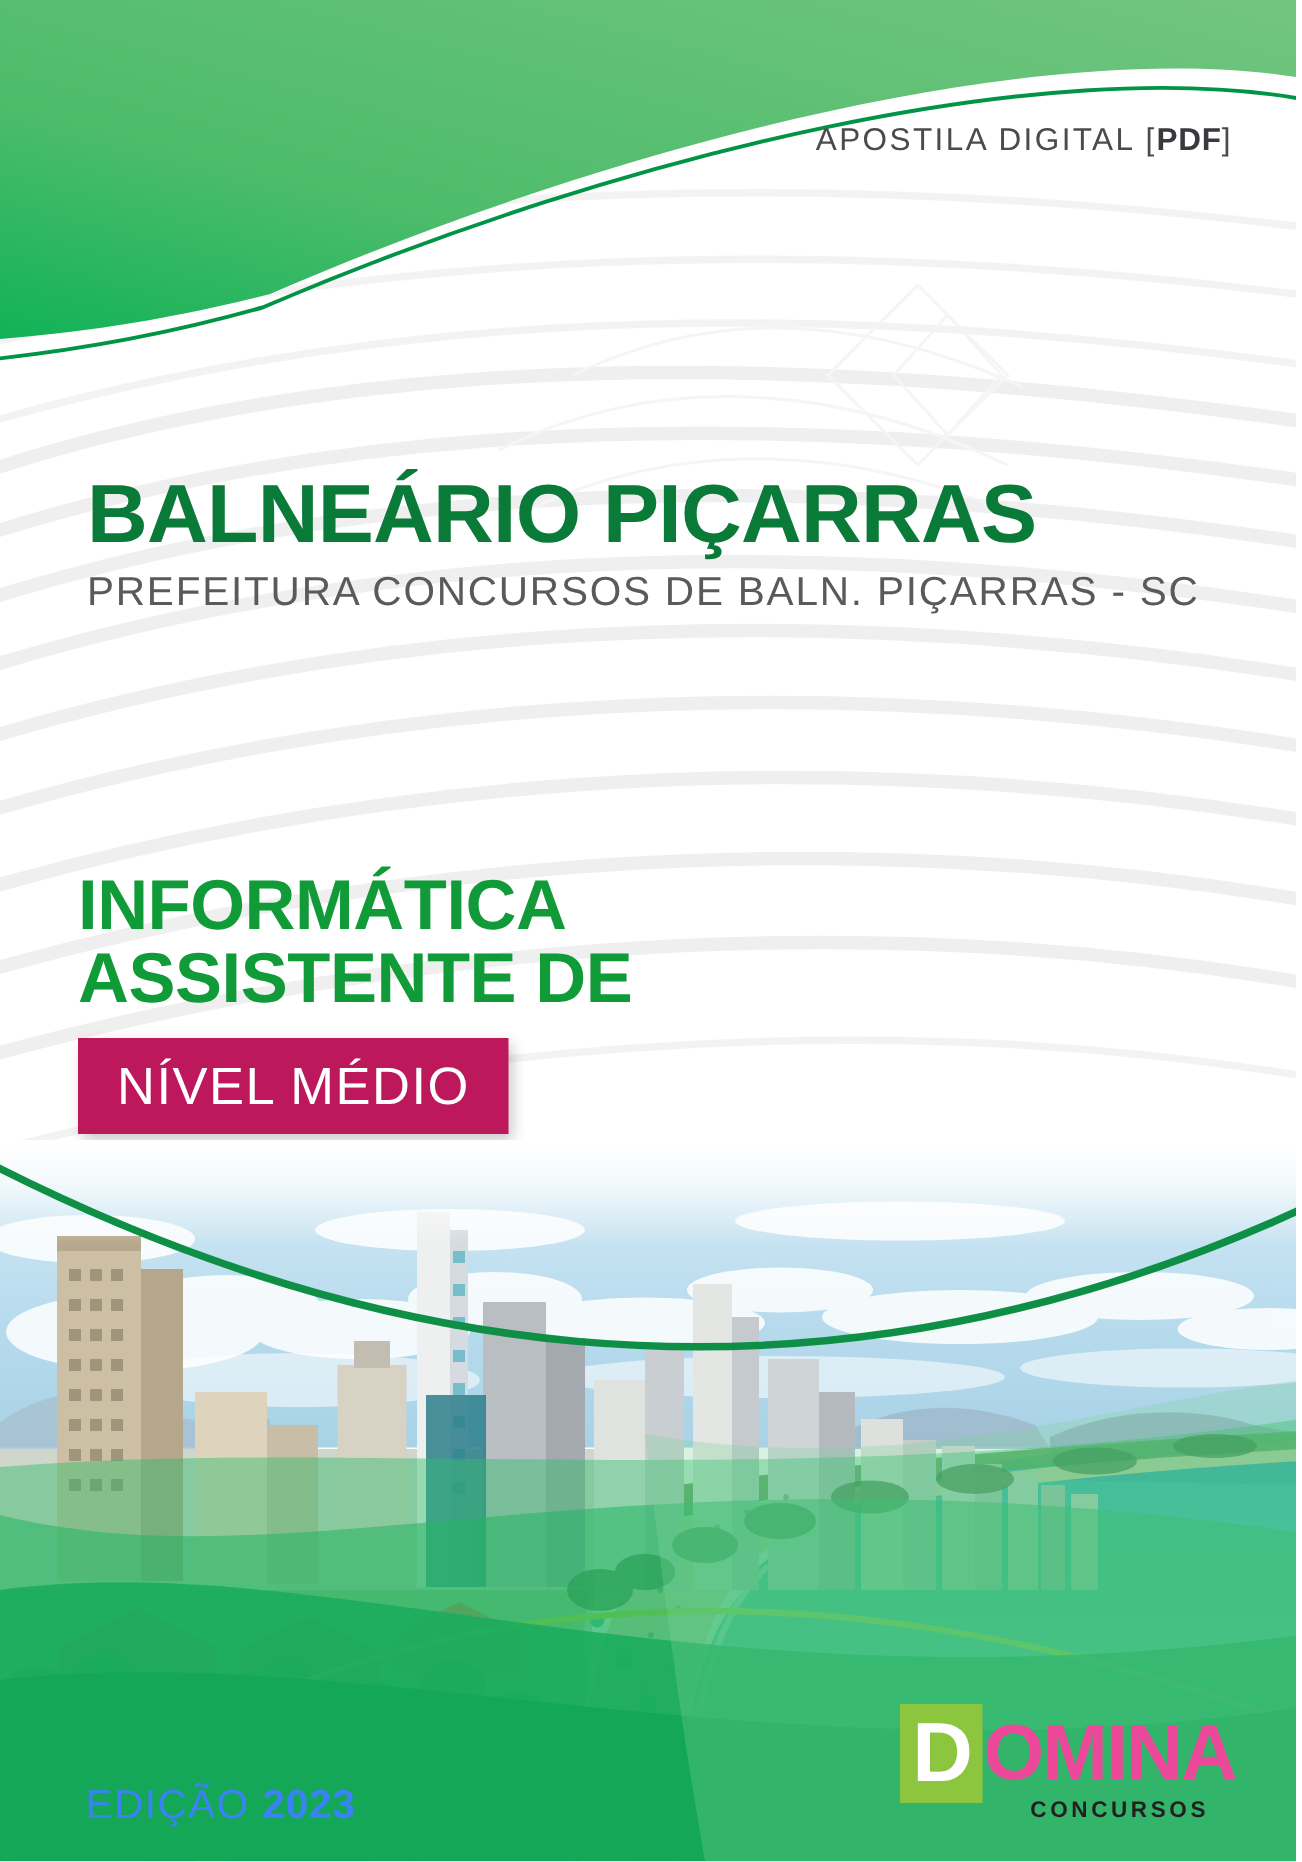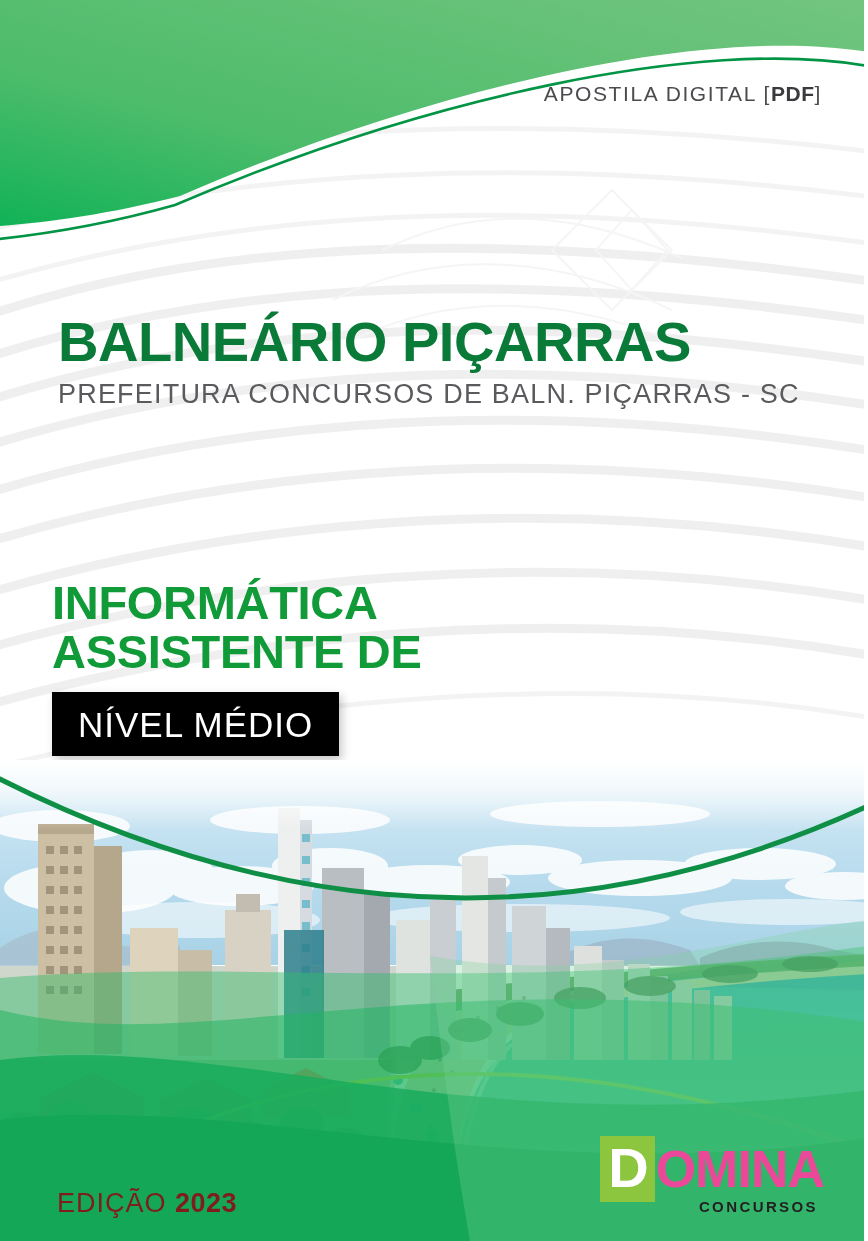--- a/index.html
+++ b/index.html
@@ -71,21 +71,21 @@
   .job-title{
     font-size:47px;
     line-height:49px;
     font-weight:700;
     color:#109b38;
     letter-spacing:-0.3px;
   }
   .level-badge{
     display:inline-block;
     margin-top:16px;
-    background:#000000;
+    background:#be185d;
     color:#ffffff;
     font-size:35px;
     line-height:35px;
     font-weight:400;
     letter-spacing:1px;
     padding:15px 26px 14px 26px;
     box-shadow:3px 4px 9px rgba(0,0,0,.22);
   }
 
   
@@ -103,21 +103,21 @@
   .bottom-waves{
     position:absolute;left:0;top:760px;width:868px;height:481px;
     z-index:7;pointer-events:none;
   }
 
   
   .edition{
     position:absolute;left:57px;bottom:22px;
     font-size:27px;
     letter-spacing:1px;
-    color:#7f1d1d;
+    color:#3b82f6;
     font-weight:400;
     z-index:12;
     white-space:nowrap;
   }
   .edition b{font-weight:700;letter-spacing:.5px;}
 
   .logo{
     position:absolute;right:40px;bottom:26px;
     z-index:12;
     display:flex;flex-direction:column;align-items:flex-end;
@@ -139,21 +139,21 @@
     font-weight:700;
     letter-spacing:-1px;
     margin-left:1px;
   }
   .logo-sub{
     color:#231f20;
     font-size:15px;
     font-weight:700;
     letter-spacing:2.4px;
     margin-top:-4px;
-    margin-right:6px;
+    margin-right:18px;
   }
 </style>
 </head>
 <body>
 
 <div id="cover">
 
   <div class="paper"></div>
 
   <svg class="paper-waves" viewBox="0 0 1040 820" preserveAspectRatio="none">

